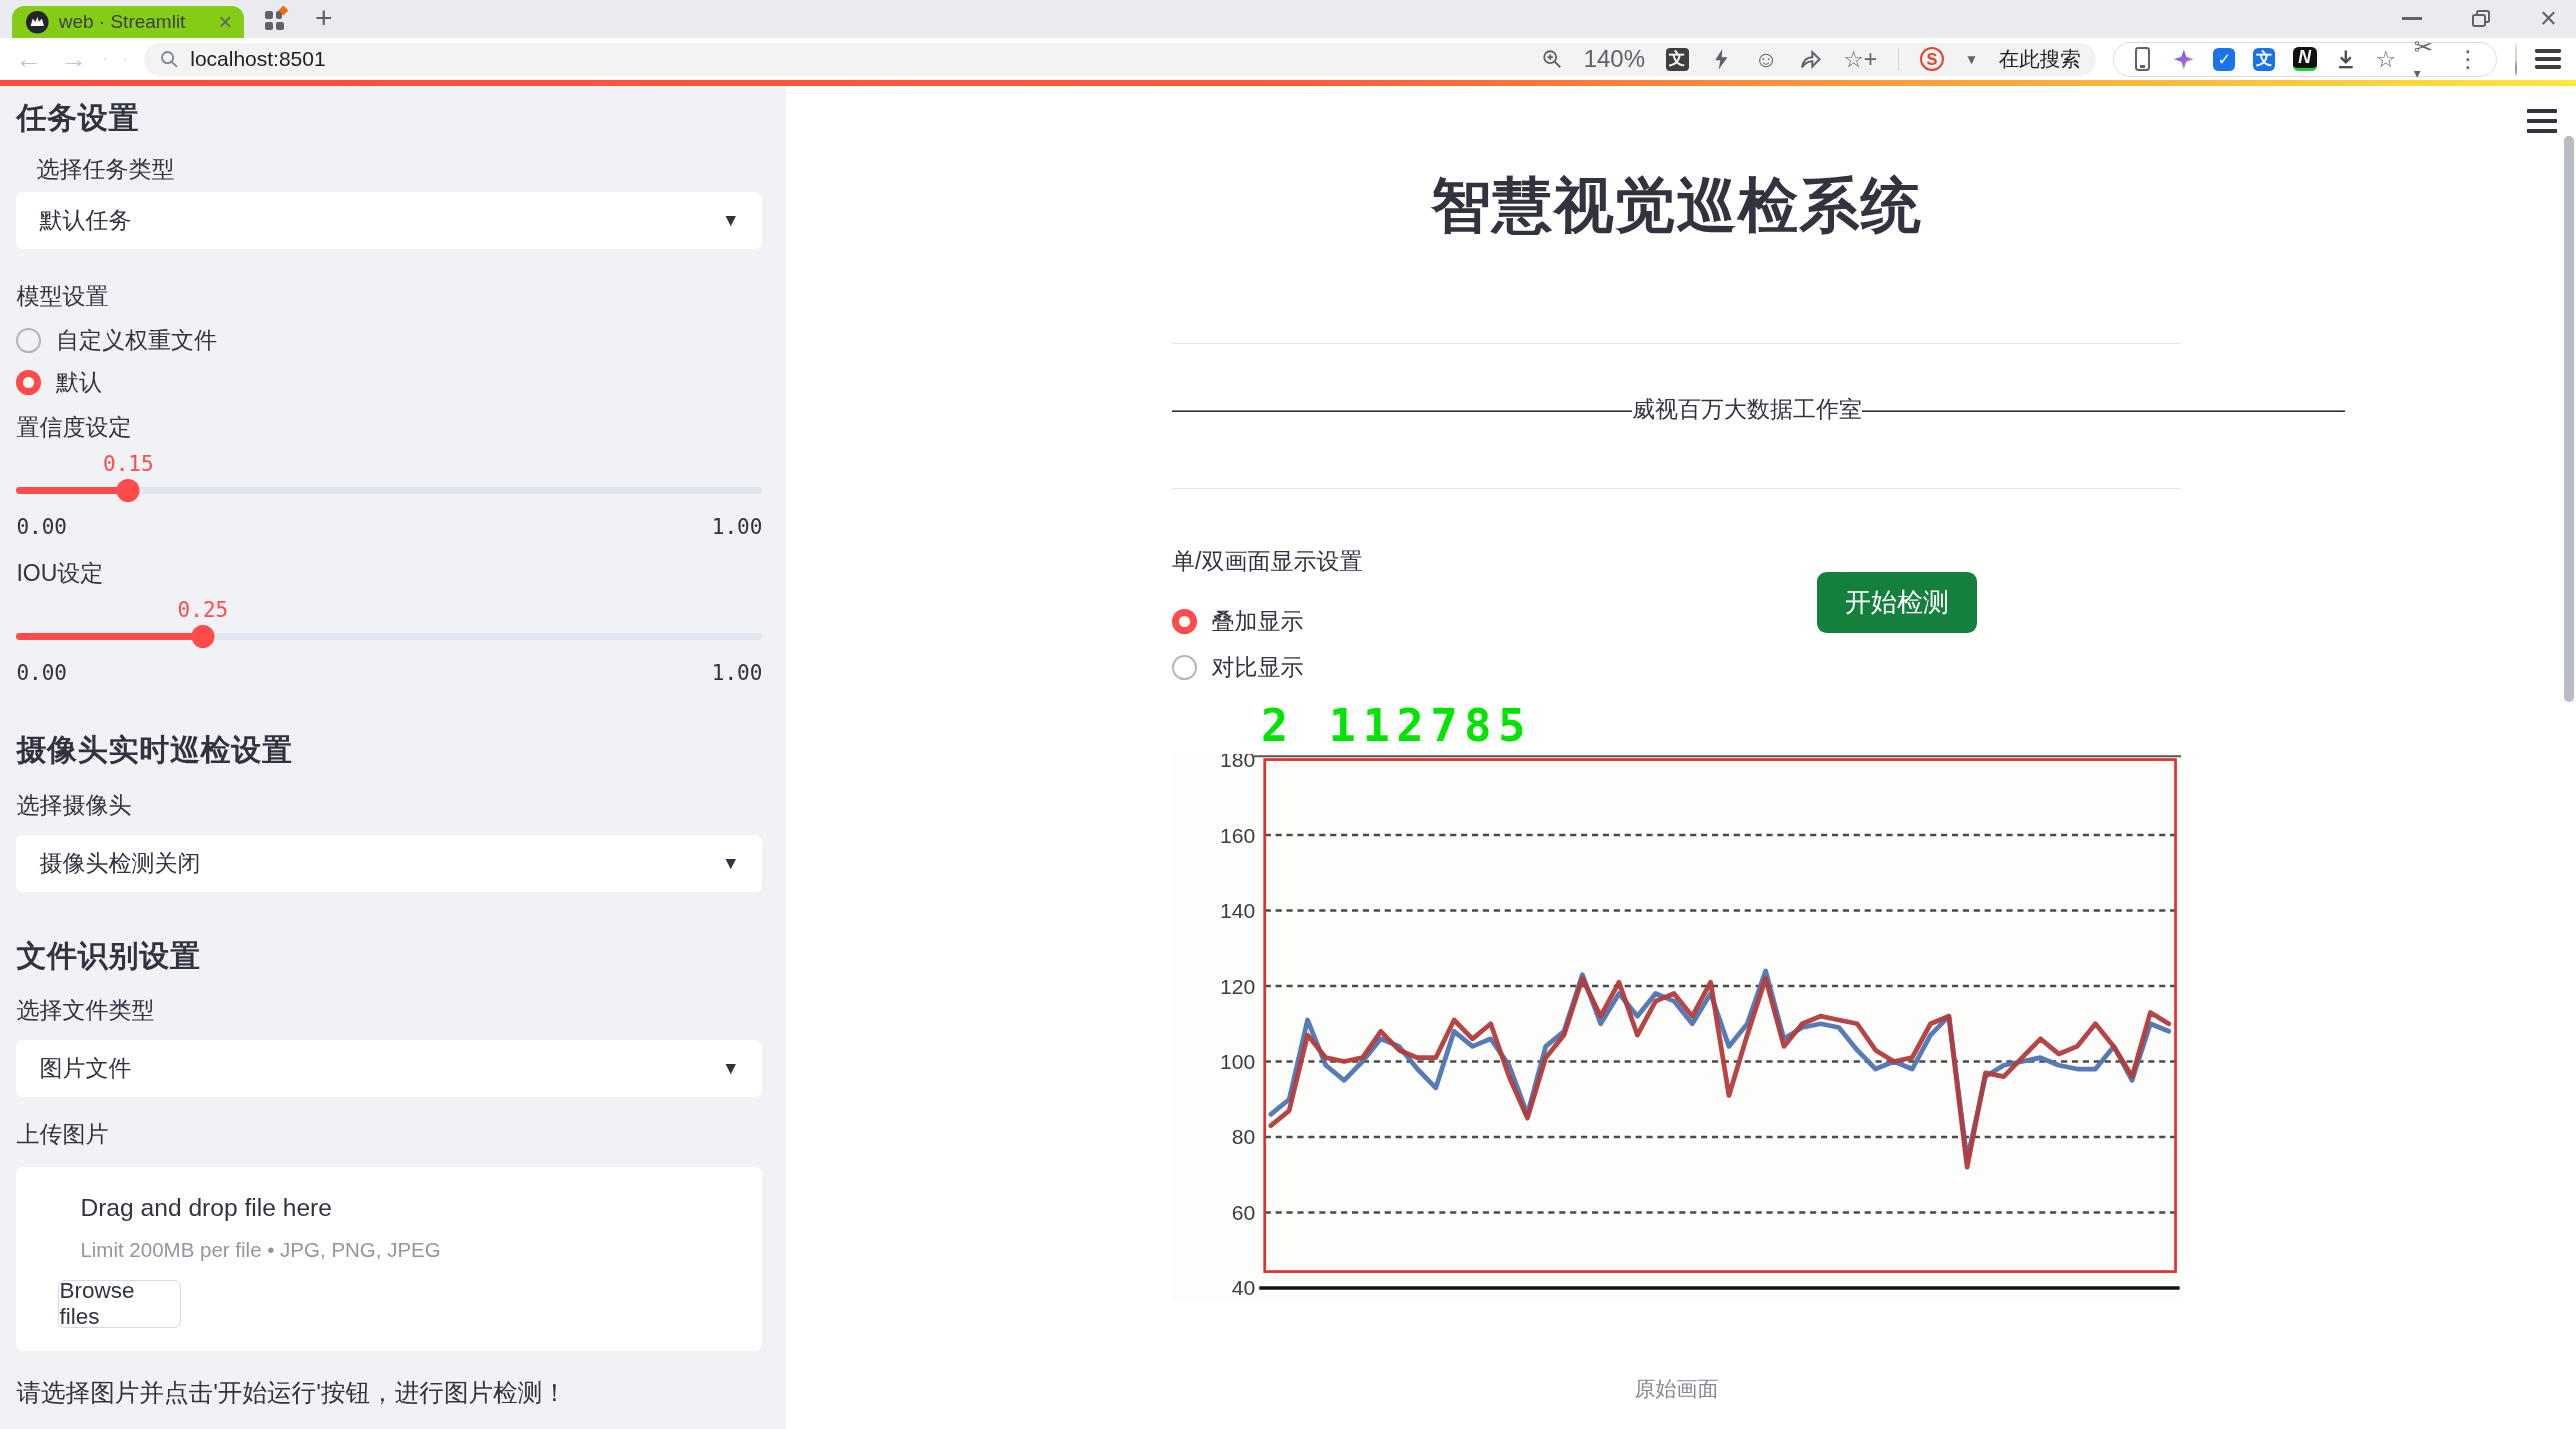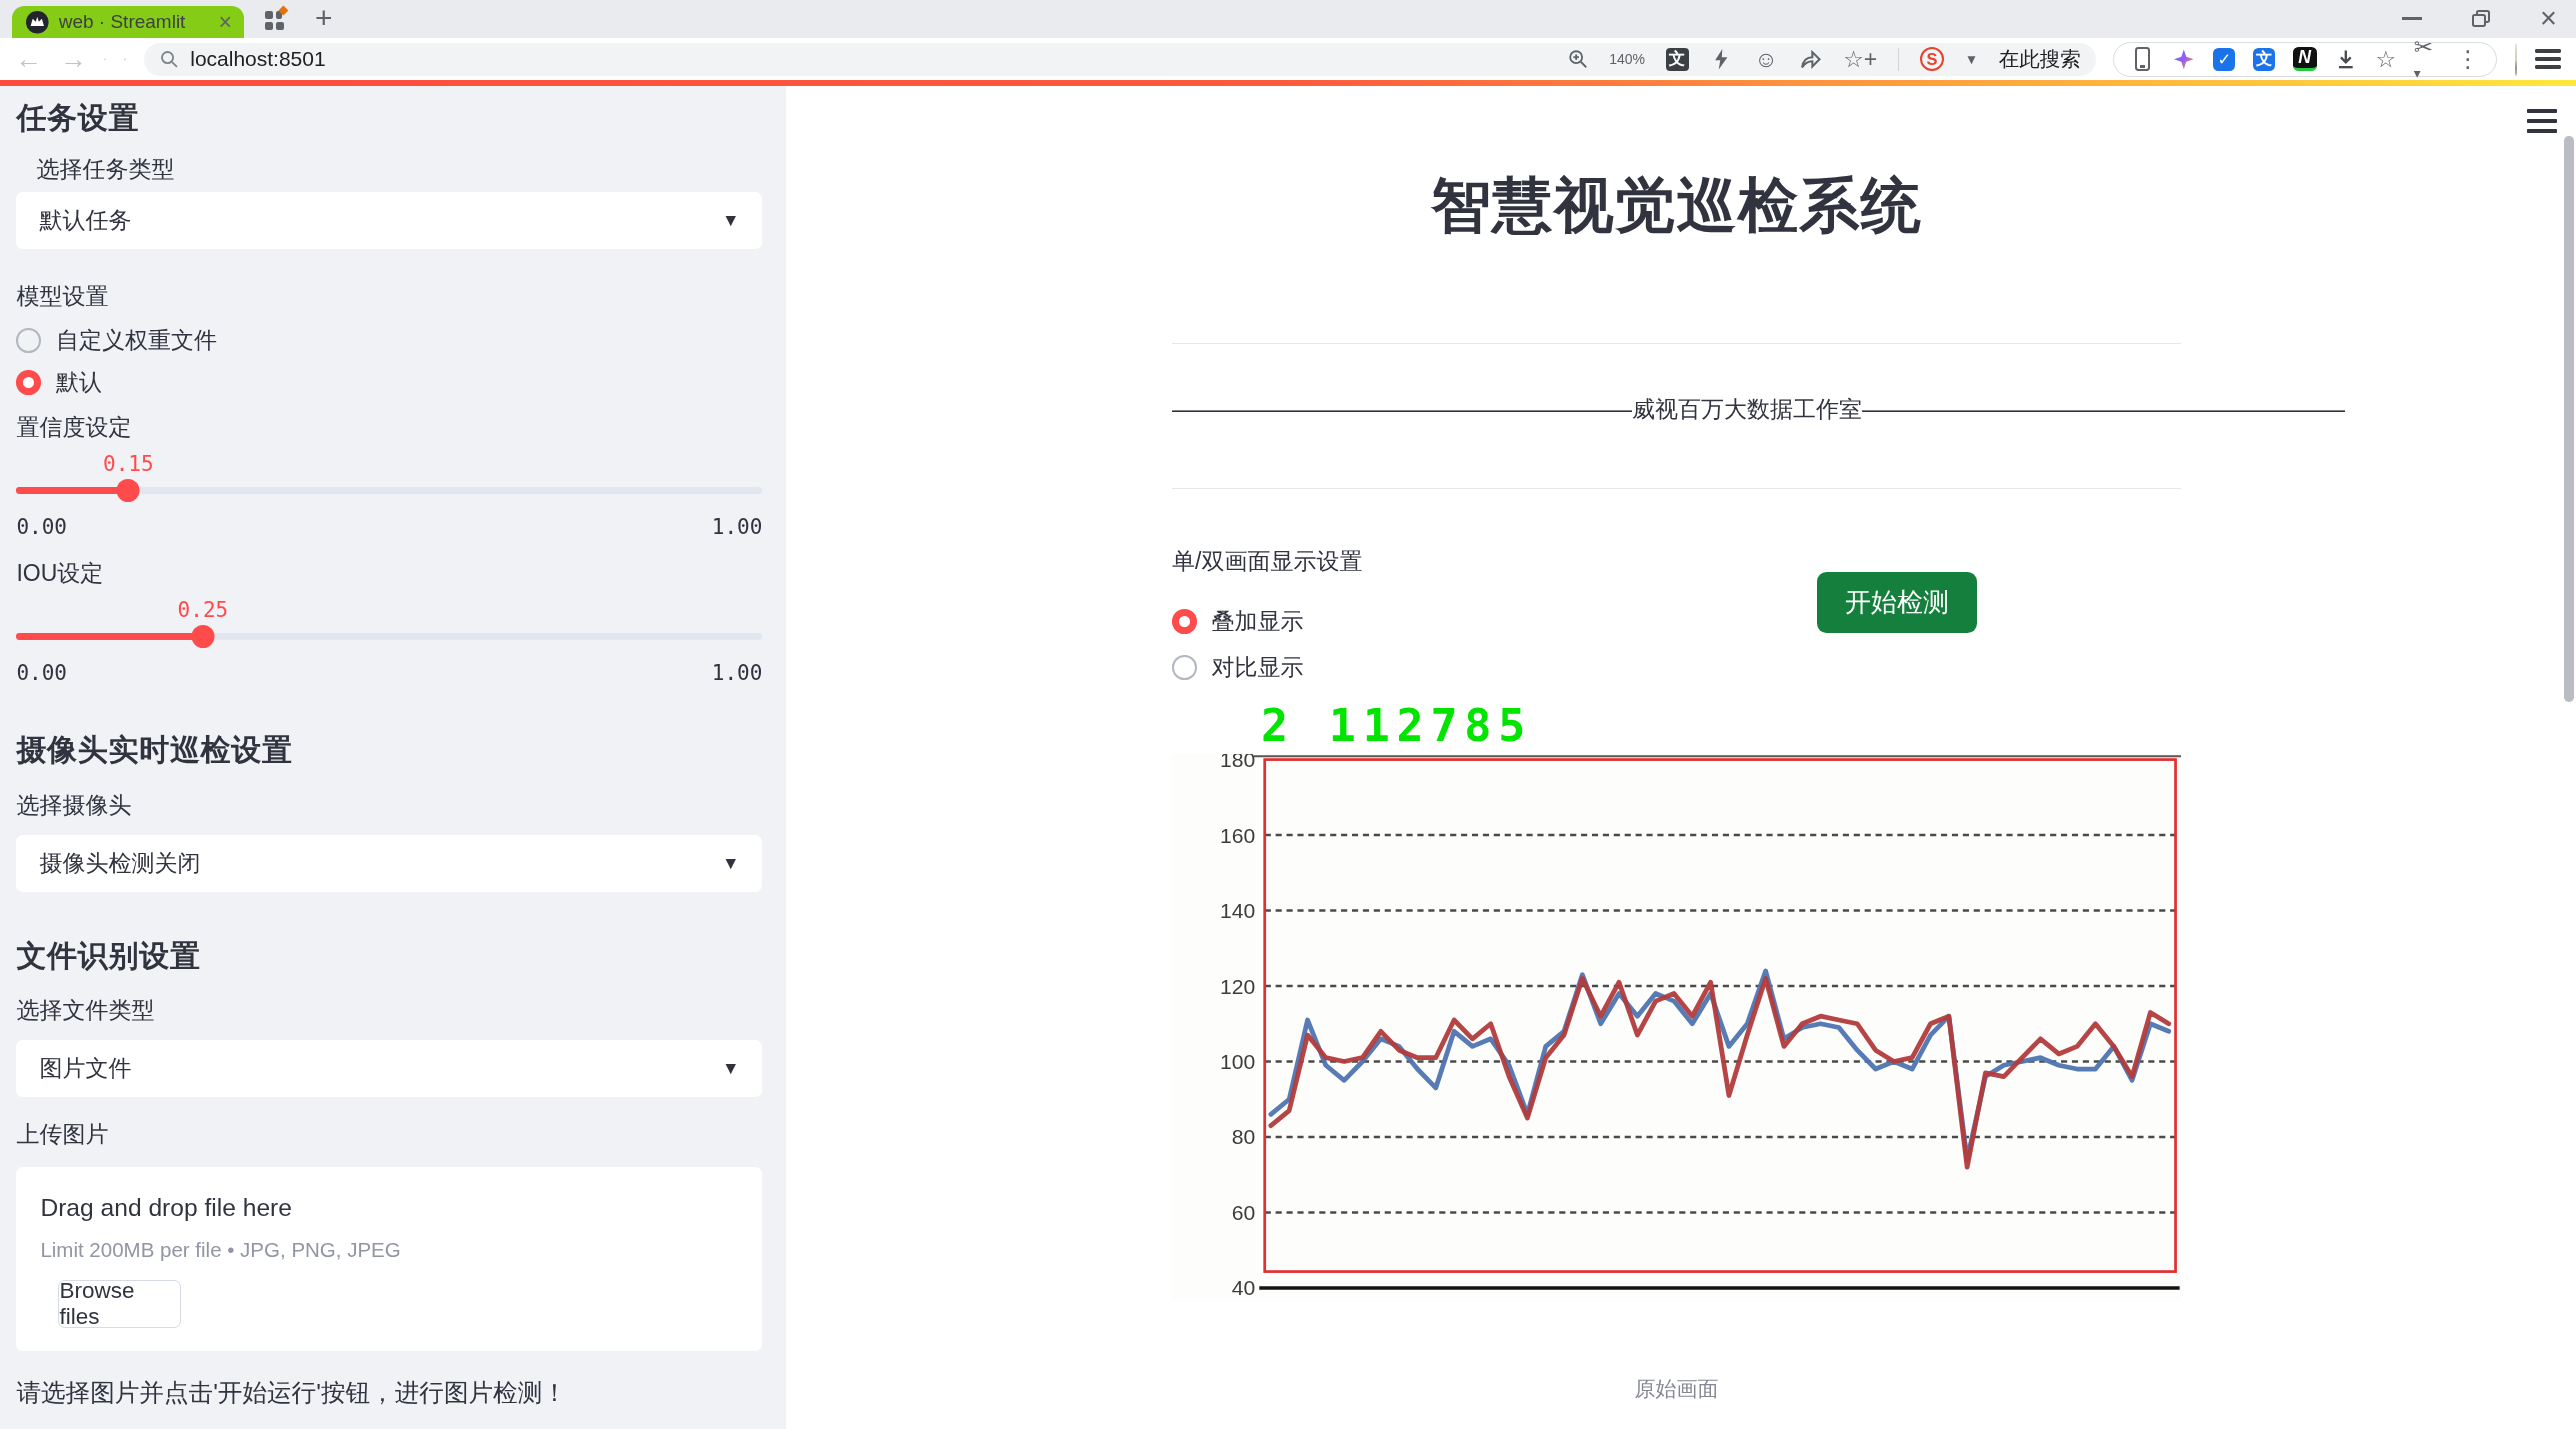--- a/index.html
+++ b/index.html
@@ -28,21 +28,21 @@
   .win-close { font-size:29px; color:#5f6368; line-height:17.7px; }
 
   .toolbar { position:absolute; left:0; top:38px; width:2576px; height:42px; background:#fff;
              display:flex; align-items:center; padding:0 15px; gap:17.7px; }
   .navic { font-size:27px; line-height:1; color:#5f6368; }
   .navic.dis { color:#c0c3c9; }
   .urlbar { flex:0 0 1952px; height:33px; background:#f1f3f4; border-radius:16.4px;
             display:flex; align-items:center; padding:0 15px; gap:11px; }
   .url-text { font-size:21px; color:#202124; flex:1; }
   .url-right { display:flex; align-items:center; gap:20.5px; }
-  .zoomlvl { font-size:14px; color:#5f6368; }
+  .zoomlvl { font-size:24px; color:#5f6368; }
   .sep { width:1.4px; height:23px; background:#d0d3d8; }
   .slogo { width:24.6px; height:24.6px; border:2.7px solid #e8422e; border-radius:50%; color:#e8422e;
            font-weight:bold; font-size:16.4px; display:flex; align-items:center; justify-content:center; }
   .caret { font-size:13.6px; color:#5f6368; }
   .searchhint { font-size:20.5px; color:#202124; white-space:nowrap; }
   .extpill { display:flex; align-items:center; gap:17.7px; border:1.4px solid #dadce0; border-radius:17.7px;
              height:35px; padding:0 16.4px; }
   .ic { width:24.6px; height:24.6px; display:flex; align-items:center; justify-content:center; }
   .phone { width:15px; height:24.6px; border:2px solid #5f6368; border-radius:3.4px; position:relative; }
   .phone::after { content:""; position:absolute; bottom:1.4px; left:2.7px; right:2.7px; height:2.7px; background:#5f6368; }
@@ -76,21 +76,21 @@
   .rlbl { font-size:23px; color:#31333F; }
   .slider { position:absolute; left:16.4px; width:746px; height:82px; }
   .s-val { position:absolute; top:0; transform:translateX(-50%); font-family:"DejaVu Sans Mono",monospace;
            font-size:21px; color:#ff4b4b; }
   .s-track { position:absolute; top:35px; left:0; right:0; height:6.8px; background:#e1e6ef; border-radius:3.4px; }
   .s-fill { position:absolute; top:35px; left:0; height:6.8px; background:#ff4b4b; border-radius:3.4px; }
   .s-thumb { position:absolute; top:27px; width:23px; height:23px; border-radius:50%; background:#ff4b4b;
              transform:translateX(-50%); }
   .s-min,.s-max { position:absolute; top:63px; font-family:"DejaVu Sans Mono",monospace; font-size:21px; color:#31333F; }
   .s-max { right:0; }
-  .dropzone { position:absolute; left:16.4px; width:746px; height:184px; background:#fff; border-radius:6.8px; padding:27px 24px; }
+  .dropzone { position:absolute; left:16.4px; width:746px; height:184px; background:#fff; border-radius:6.8px; padding:27px 64px; }
   .dz-title { font-size:24.6px; color:#31333F; }
   .dz-note { font-size:20.5px; color:#9196a3; margin-top:16.4px; }
   .browse { position:absolute; left:42px; top:113px; width:123px; height:48px; background:#fff;
             border:1.4px solid #d5dae4; border-radius:6.8px; font-size:22.5px; color:#31333F;
             display:flex; align-items:center; justify-content:center; }
   .sb-hint { font-size:24.6px; color:#31333F; }
 
   .main { position:absolute; left:786px; top:0; width:1790px; height:1344px; background:#fff; }
   .apphamb { position:absolute; left:1741px; top:23px; display:flex; flex-direction:column; gap:6.1px; }
   .apphamb i { width:30px; height:4.1px; background:#31333F; border-radius:0.7px; }

